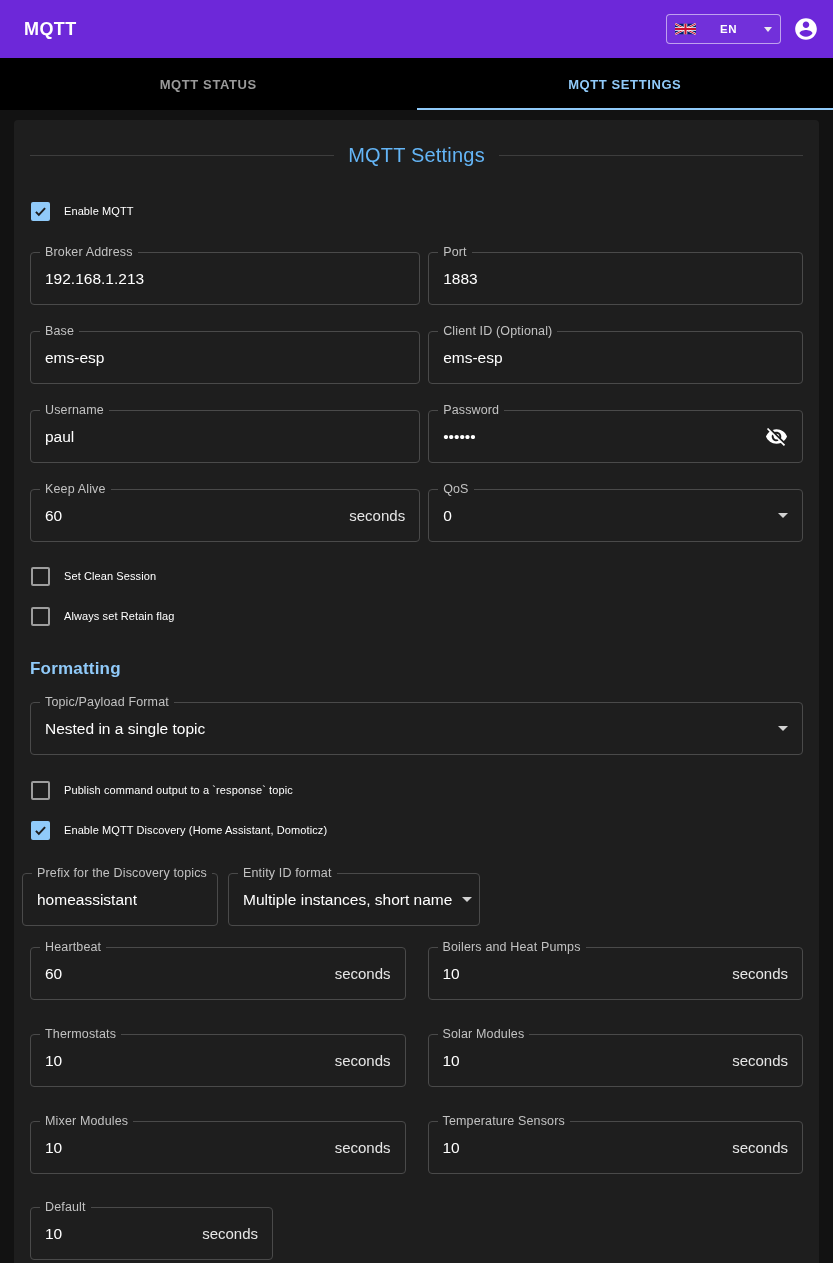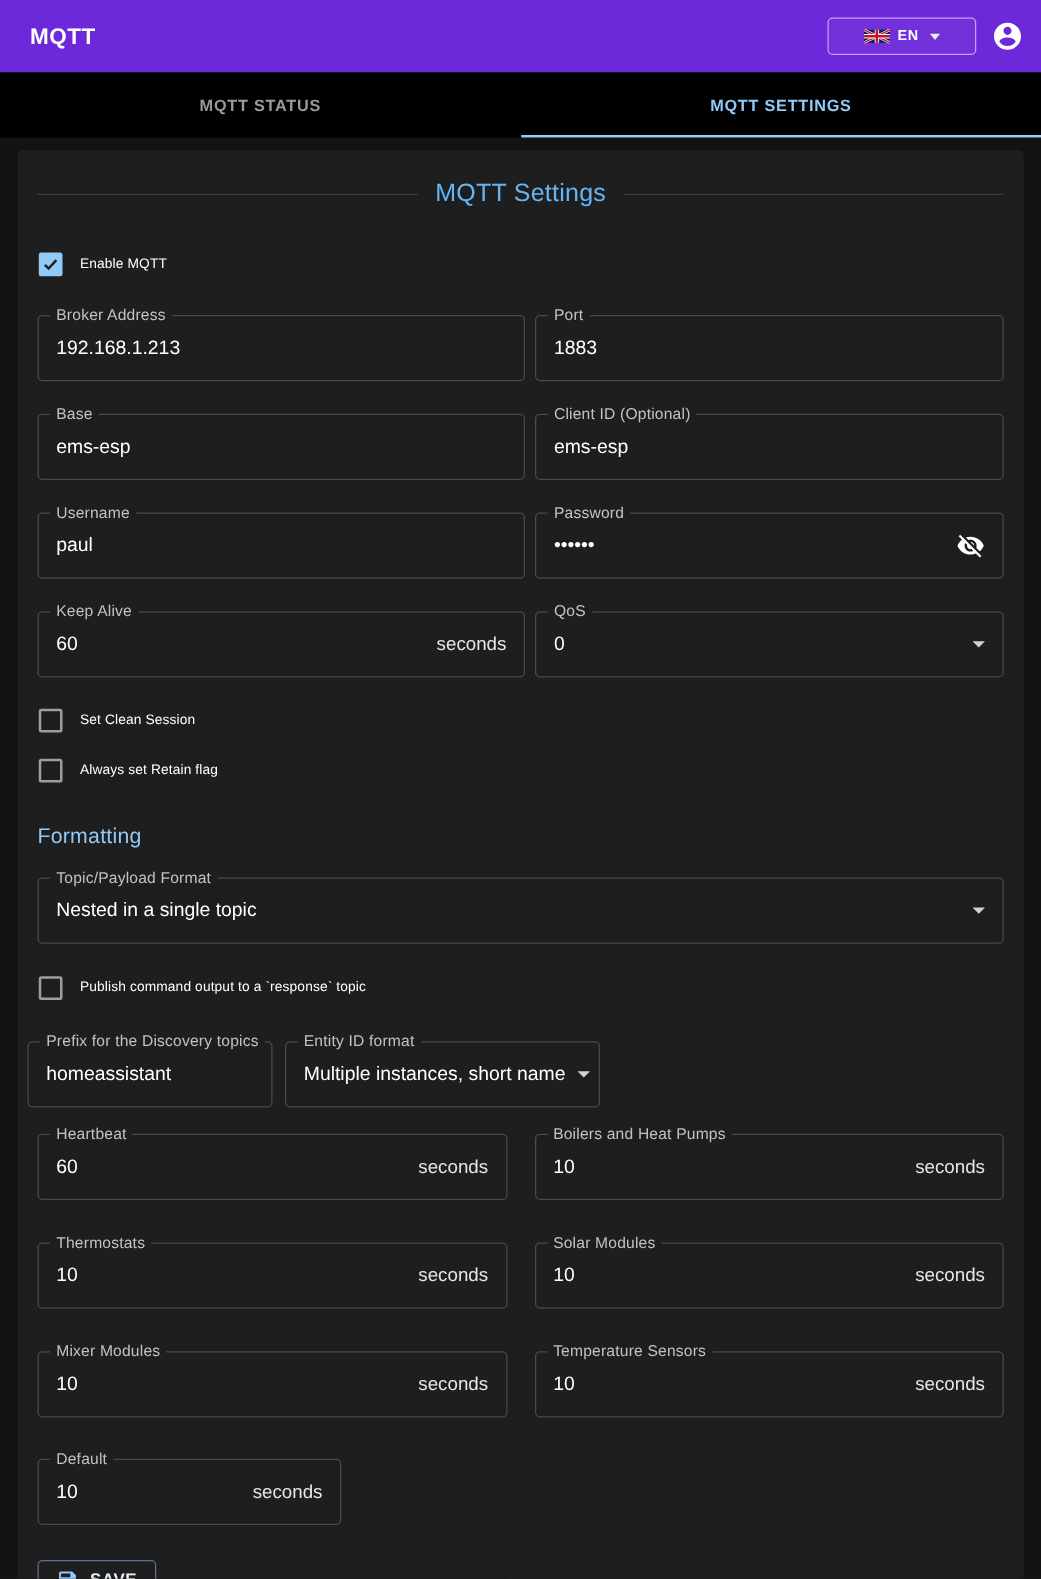--- a/index.html
+++ b/index.html
@@ -10,21 +10,21 @@
     -webkit-font-smoothing:antialiased;
   }
   
   .appbar{
     height:58px;background:#6d28d9;display:flex;align-items:center;
     justify-content:space-between;padding:0 14px 0 24px;box-sizing:border-box;
   }
   .appbar h1{margin:0;font-size:18px;font-weight:700;color:#fff;letter-spacing:.4px;}
   .appbar-right{display:flex;align-items:center;gap:12px;}
   .lang-btn{
-    display:flex;align-items:center;gap:6px;height:30px;padding:0 28px;
+    display:flex;align-items:center;gap:24px;height:30px;padding:0 8px;
     background:rgba(255,255,255,0.04);border:1px solid rgba(255,255,255,0.55);
     border-radius:4px;color:#fff;font-size:11.5px;font-weight:700;letter-spacing:.5px;
     font-family:inherit;cursor:pointer;
   }
   .flag{border-radius:1px;display:block;}
   .caret{width:0;height:0;border-left:4.5px solid transparent;border-right:4.5px solid transparent;border-top:5px solid #ececec;margin-left:3px;}
   .avatar-btn{background:none;border:none;padding:0;cursor:pointer;display:flex;align-items:center;}
   
   .tabs{height:52px;background:#000000;display:flex;position:relative;}
   .tab{
@@ -60,21 +60,21 @@
   .tf-value{font-size:15.5px;color:#fff;flex:1;white-space:nowrap;}
   .tf-adorn{font-size:15px;color:#e6e6e6;}
   .arrow{width:0;height:0;border-left:5px solid transparent;border-right:5px solid transparent;border-top:5.5px solid #d2d2d2;margin-left:10px;flex:0 0 auto;}
   .eye{flex:0 0 auto;margin-left:10px;cursor:pointer;display:flex;}
   
   .grid2{display:grid;grid-template-columns:1.02fr .98fr;column-gap:8px;margin-top:26px;}
   .grid2.first{margin-top:30px;}
   .m-enable{margin-top:33px;}
   .m-clean{margin-top:23px;}
   .m-retain{margin-top:18px;}
-  .section-h{margin:32px 0 0;font-size:17px;font-weight:400;color:#90caf9;letter-spacing:.2px;}
+  .section-h{margin:32px 0 0;font-size:17px;font-weight:700;color:#90caf9;letter-spacing:.2px;}
   .tf.full{margin-top:23px;}
   .m-publish{margin-top:24px;}
   .m-discovery{margin-top:18px;}
   .discovery-row{display:flex;gap:10px;margin:32px 0 0 -8px;}
   .tf.prefix{width:196px;flex:0 0 auto;}
   .tf.entity{width:252px;flex:0 0 auto;}
   .grid3{display:grid;grid-template-columns:repeat(2,1fr);column-gap:22px;row-gap:34px;margin-top:21px;}
   .tf.default{width:243px;margin-top:33px;}
   
   .save-btn{
@@ -200,20 +200,28 @@
       <div class="tf full">
         <span class="tf-label">Topic/Payload Format</span>
         <span class="tf-value">Nested in a single topic</span>
         <span class="arrow"></span>
       </div>
 
       <div class="check-row m-publish">
         <span class="checkbox unchecked"></span>
         <label>Publish command output to a `response` topic</label>
       </div>
+      <div class="check-row m-discovery">
+        <span class="checkbox checked">
+          <svg width="15" height="15" viewBox="0 0 18 18" fill="none">
+            <path d="M3.5 9.5 L7 13 L14.5 5" stroke="#1e1e1e" stroke-width="2.4"></path>
+          </svg>
+        </span>
+        <label>Enable MQTT Discovery (Home Assistant, Domoticz)</label>
+      </div>
 
       <div class="discovery-row">
         <div class="tf prefix">
           <span class="tf-label">Prefix for the Discovery topics</span>
           <span class="tf-value">homeassistant</span>
         </div>
         <div class="tf entity">
           <span class="tf-value">Multiple instances, short name</span>
           <span class="tf-label">Entity ID format</span>
           <span class="arrow"></span>

